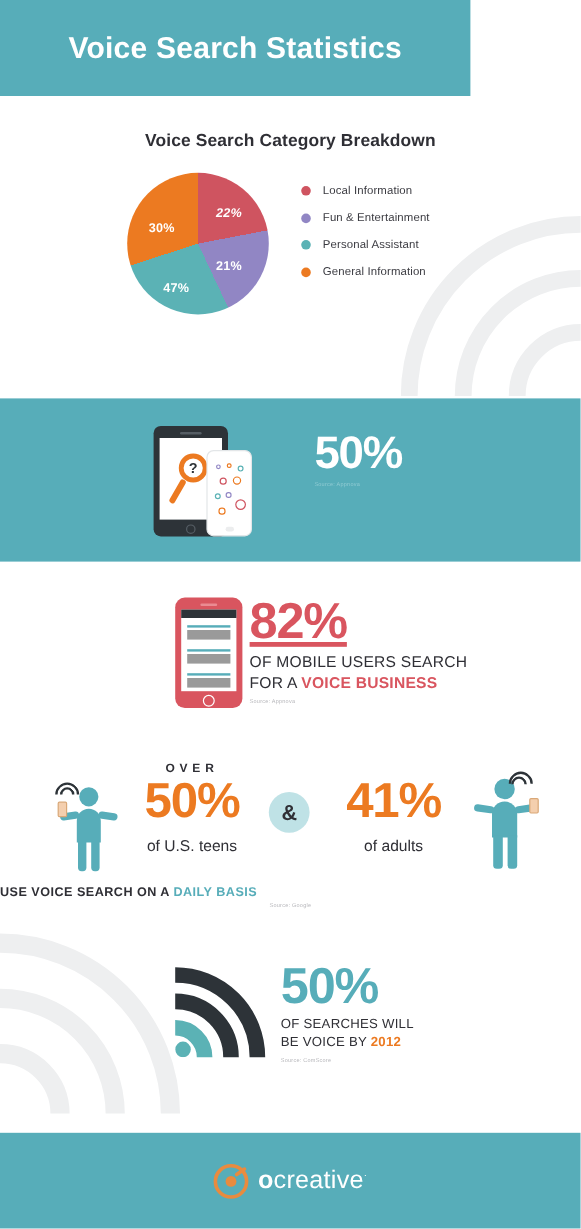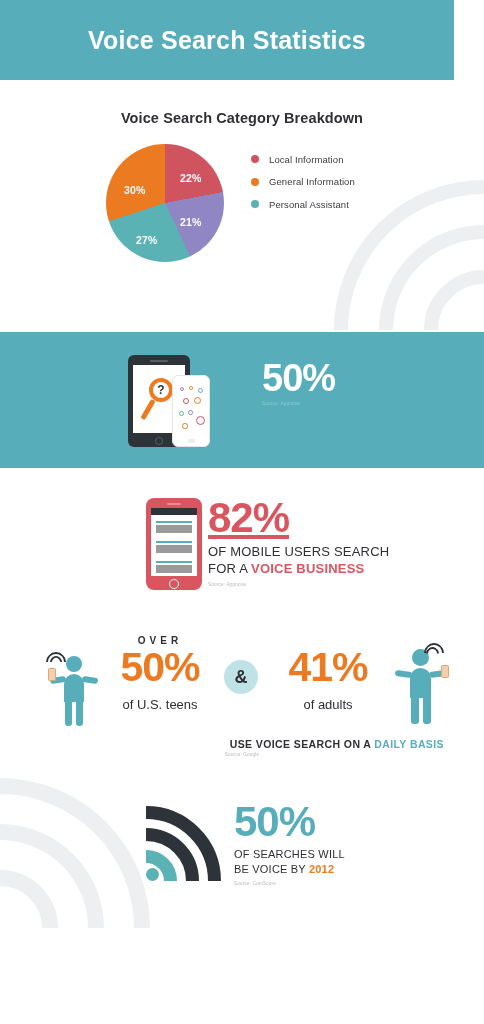--- a/index.html
+++ b/index.html
@@ -27,21 +27,21 @@
   .wm-left-wrap  { left: 0;  top: 760px; width: 150px; height: 168px; }
   .wm-r1 { width: 300px; height: 300px; border-width: 14px; right: -150px; bottom: -150px; }
   .wm-r2 { width: 210px; height: 210px; border-width: 14px; right: -105px; bottom: -105px; }
   .wm-r3 { width: 120px; height: 120px; border-width: 14px; right: -60px;  bottom: -60px; }
   .wm-l1 { width: 300px; height: 300px; border-width: 16px; left: -150px; bottom: -150px; }
   .wm-l2 { width: 208px; height: 208px; border-width: 16px; left: -104px; bottom: -104px; }
   .wm-l3 { width: 116px; height: 116px; border-width: 16px; left: -58px;  bottom: -58px; }
 
   
   .header {
-    position: absolute; left: 0; top: 0; width: 454px; height: 80px;
+    position: absolute; left: 0; top: 0; width: 392px; height: 80px;
     background: #57adb9;
     display: flex; align-items: center; justify-content: center;
   }
   .header-title {
     color: #ffffff; font-size: 25px; font-weight: bold; letter-spacing: 0.2px;
   }
 
   
   .pie-section { position: absolute; left: 0; top: 80px; width: 484px; height: 250px; }
   .section-title {
@@ -56,21 +56,21 @@
     background: conic-gradient(
       #cf5460 0deg 79.2deg,
       #9186c4 79.2deg 154.8deg,
       #5bb2b5 154.8deg 252.0deg,
       #ec7a21 252.0deg 360deg );
   }
   .pie-label {
     position: absolute; color: #ffffff; font-size: 10.5px; font-weight: bold;
     letter-spacing: 0.2px;
   }
-  .pl-red    { left: 74px; top: 28px; }
+  .pl-red    { left: 74px; top: 28px; font-style: italic; }
   .pl-purple { left: 74px; top: 72px; }
   .pl-teal   { left: 30px; top: 90px; }
   .pl-orange { left: 18px; top: 40px; }
 
   .legend { position: absolute; left: 251px; top: 68px; }
   .legend-row { display: flex; align-items: center; height: 22.5px; }
   .legend-dot { width: 8px; height: 8px; border-radius: 50%; margin-right: 10px; flex: 0 0 auto; }
   .legend-label { color: #3a3a40; font-size: 9.5px; letter-spacing: 0.1px; }
 
   
@@ -196,21 +196,21 @@
   .pct-cap {
     position: absolute; color: #2f2f35; font-size: 13px; text-align: center;
   }
   .amp-circle {
     position: absolute; left: 224px; top: 660px; width: 34px; height: 34px;
     border-radius: 50%; background: #bfe2e6;
     display: flex; align-items: center; justify-content: center;
     color: #2f2f35; font-size: 18px; font-weight: bold;
   }
   .daily-line {
-    position: absolute; left: 12px; top: 113px; width: 432px; text-align: right;
+    position: absolute; left: 0; top: 113px; width: 432px; text-align: left;
     color: #2f2f35; font-size: 10.5px; font-weight: bold; letter-spacing: 0.4px;
   }
   .daily-line b { color: #57adb9; }
   .daily-src {
     position: absolute; left: 0; top: 127px; width: 484px; text-align: center;
     color: #b7b7bb; font-size: 4.6px; letter-spacing: 0.2px;
   }
 
   
   .sec-2020 { position: absolute; left: 0; top: 785px; width: 484px; height: 140px; }
@@ -281,36 +281,40 @@
     <div class="header-title">Voice Search Statistics</div>
   </div>
 
   <div class="pie-section">
     <div class="section-title">Voice Search Category Breakdown</div>
 
     <div class="pie-wrap">
       <div class="pie"></div>
       <div class="pie-label pl-red">22%</div>
       <div class="pie-label pl-purple">21%</div>
-      <div class="pie-label pl-teal">27%</div>
+      <div class="pie-label pl-teal">47%</div>
       <div class="pie-label pl-orange">30%</div>
     </div>
 
     <div class="legend">
       <div class="legend-row">
         <span class="legend-dot" style="background:#cf5460"></span>
         <span class="legend-label">Local Information</span>
       </div>
       <div class="legend-row">
-        <span class="legend-dot" style="background:#ec7a21"></span>
-        <span class="legend-label">General Information</span>
+        <span class="legend-dot" style="background:#9186c4"></span>
+        <span class="legend-label">Fun &amp; Entertainment</span>
       </div>
       <div class="legend-row">
         <span class="legend-dot" style="background:#5bb2b5"></span>
         <span class="legend-label">Personal Assistant</span>
+      </div>
+      <div class="legend-row">
+        <span class="legend-dot" style="background:#ec7a21"></span>
+        <span class="legend-label">General Information</span>
       </div>
     </div>
   </div>
 
   <div class="band-teal">
     <div class="tablet">
       <div class="tablet-speaker"></div>
       <div class="tablet-screen">
         <div class="mag">
           <div class="mag-handle"></div>
@@ -428,14 +432,20 @@
     <div class="stat-2020">
       <div class="big">50%</div>
       <div class="sub">
         <span>OF SEARCHES WILL</span><br>
         <span>BE VOICE BY </span><b>2012</b>
       </div>
       <div class="src-dark">Source: ComScore</div>
     </div>
   </div>
 
+  <div class="footer">
+    <div class="logo-row">
+      <div class="logo-mark"></div>
+      <div class="logo-text"><b>o</b><span>creative</span><span class="logo-tm">·</span></div>
+    </div>
+  </div>
 
 </div>
 
 </body></html>

